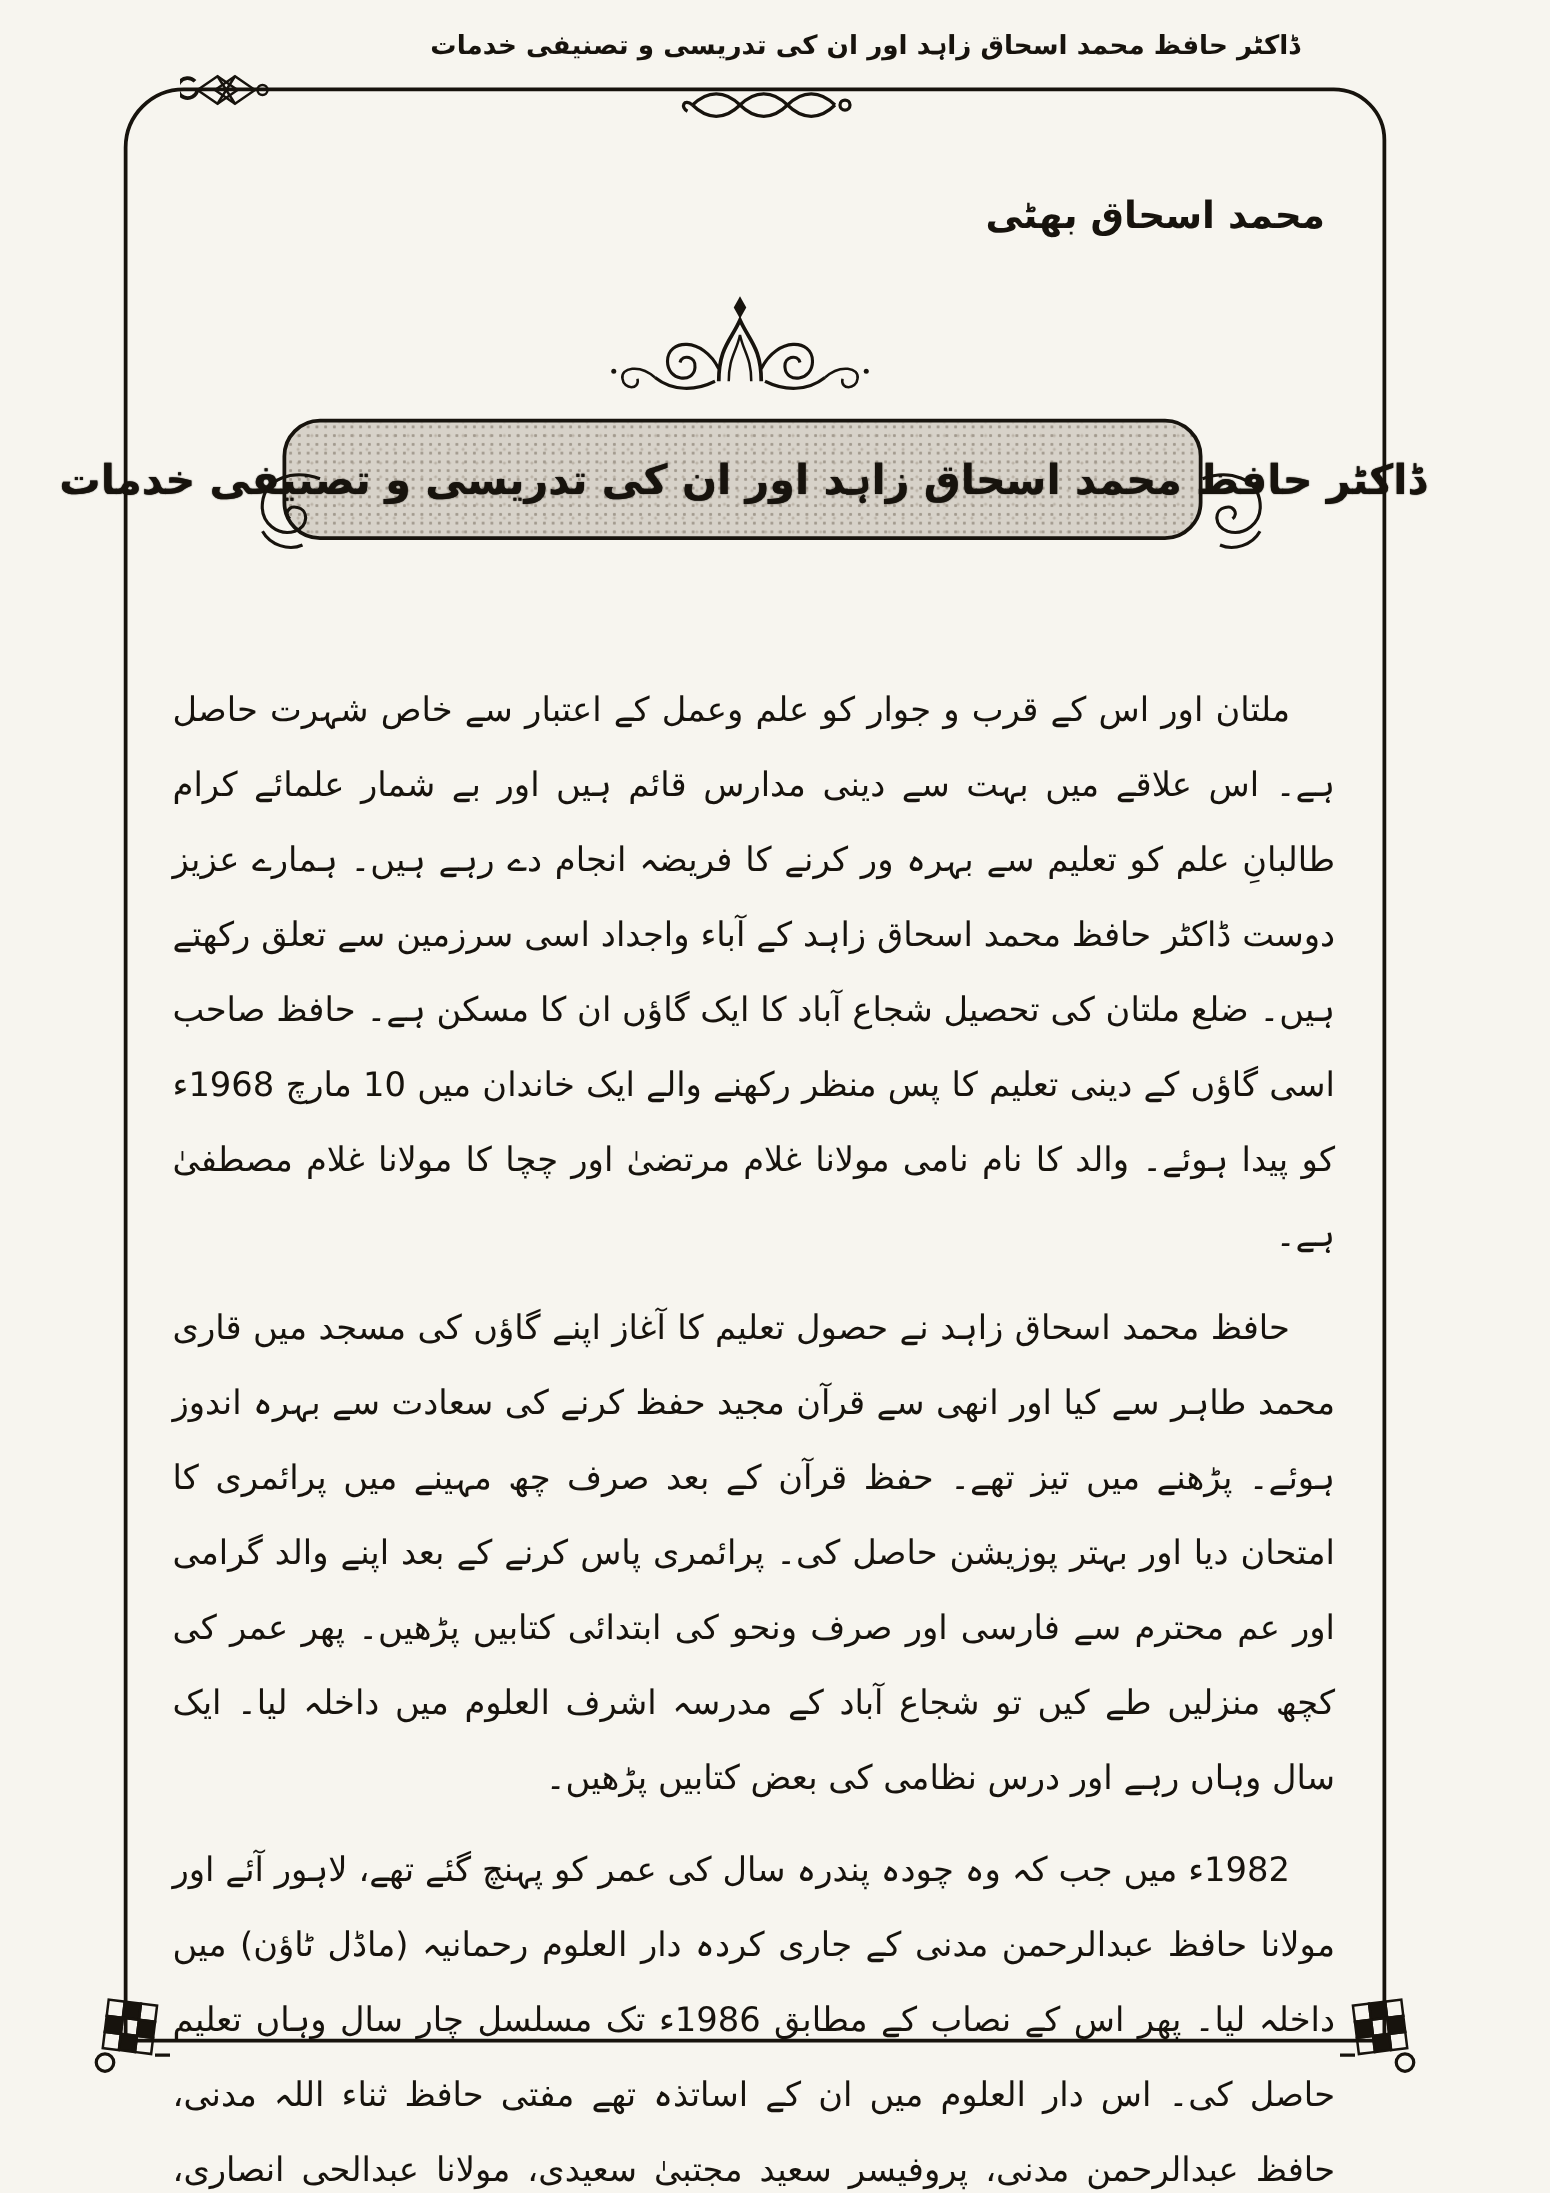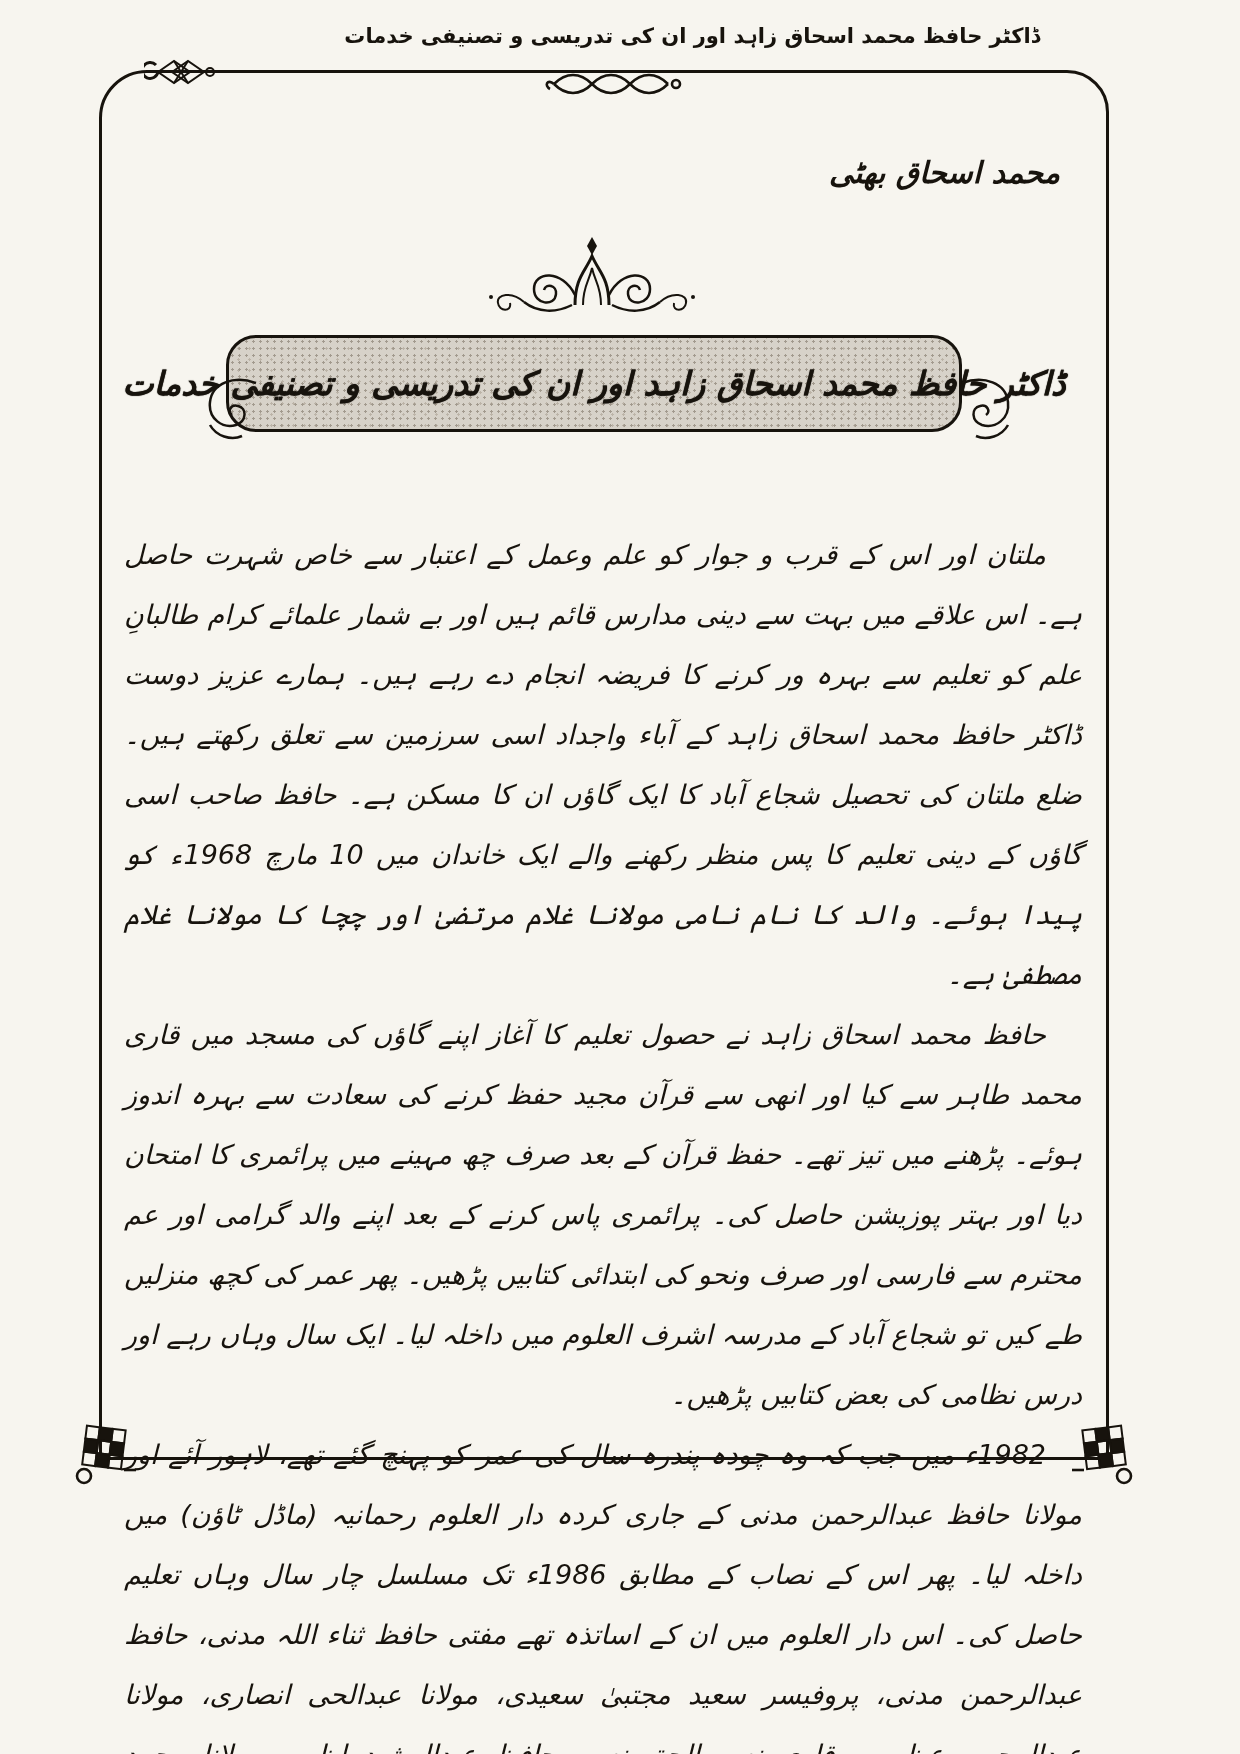--- a/index.html
+++ b/index.html
@@ -12,24 +12,23 @@
     position:relative;
     overflow:hidden;
   }
   .header-title{
     position:absolute; top:24px; right:200px;
     font-size:21px; font-weight:bold;
     direction:rtl; letter-spacing:0;
   }
   .frame{
     position:absolute; left:99px; top:70px;
-    width:1010px; height:1390px;
+    width:1010px; height:1564px;
     border:3.5px solid #17130d;
     border-radius:48px 42px 4px 4px;
-    font-style:italic;
   }
   .ornament{ position:absolute; line-height:0; }
   .orn-top-left{ left:42px; top:-18px; }
   .orn-top-center{ left:440px; top:-6px; }
   .orn-bottom-left{ left:-28px; bottom:-32px; }
   .orn-bottom-right{ right:-28px; bottom:-32px; }
   .author{
     position:absolute; top:82px; right:46px;
     font-size:30px; font-weight:bold; direction:rtl;
   }
@@ -53,21 +52,21 @@
     font-size:33px; font-weight:bold; direction:rtl;
     text-align:center; padding:0 26px; white-space:nowrap;
     text-shadow:0 0 1px #17130d;
   }
   .body-text{
     position:absolute; left:0; top:452px;
     width:100%; padding:0 24px 0 22px;
     direction:rtl;
   }
   .body-text p{
-    margin:0;
+    margin:14px;
     font-size:27px;
     line-height:60px;
     text-align:justify;
     text-indent:36px;
   }
   svg { display:block; }
 </style>
 </head>
 <body>
 

